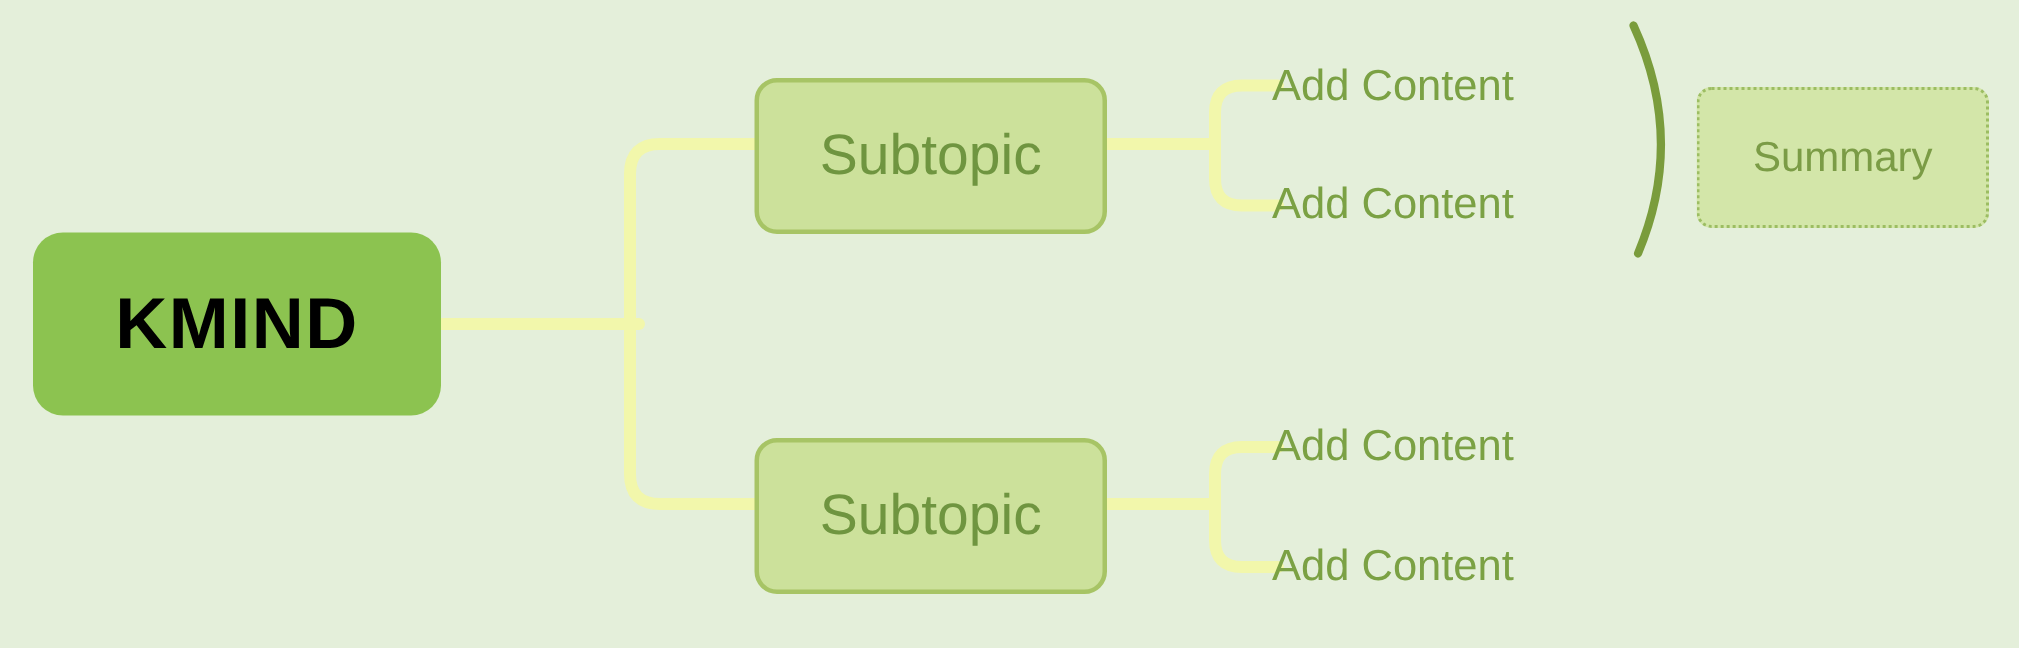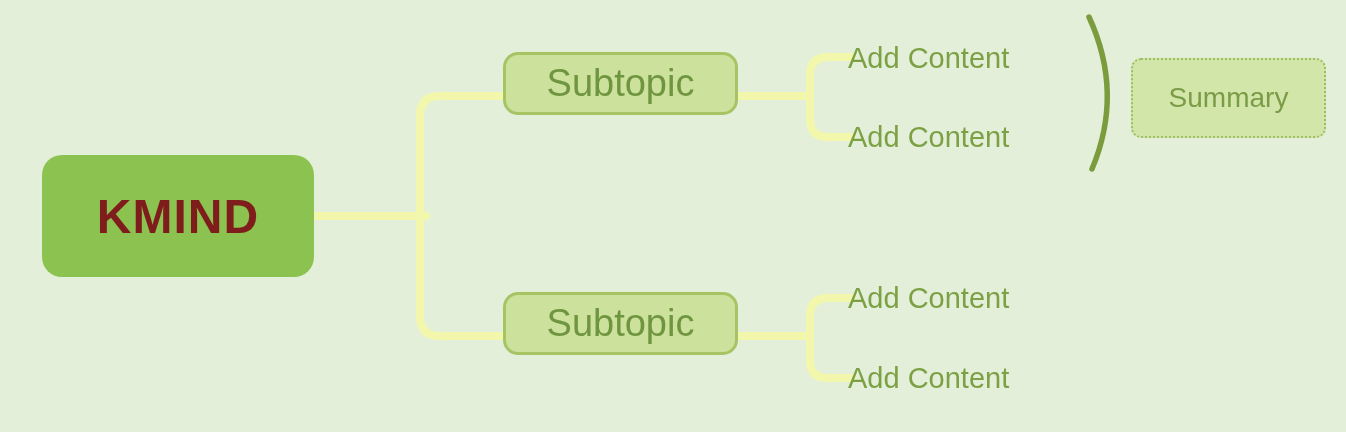--- a/index.html
+++ b/index.html
@@ -43,30 +43,29 @@
     cursor: pointer;
     white-space: nowrap;
   }
   .root-node {
     left: 22px;
     top: 155px;
     width: 272px;
     height: 122px;
     background: #8cc350;
     border-radius: 20px;
-    color: #7f1d1d;
+    color: #000000;
     font-size: 48px;
     font-weight: 700;
     letter-spacing: 1px;
-    margin-left: 20px;
   }
   .subtopic-node {
     left: 503px;
     width: 235px;
-    height: 63px;
+    height: 104px;
     background: #cce19b;
     border: 3px solid #a7c465;
     border-radius: 15px;
     color: #6f9540;
     font-size: 38px;
   }
   .subtopic-top { top: 52px; }
   .subtopic-bottom { top: 292px; }
   .placeholder {
     position: absolute;
@@ -78,21 +77,21 @@
     white-space: nowrap;
   }
   .ph-1 { top: 58px; }
   .ph-2 { top: 137px; }
   .ph-3 { top: 298px; }
   .ph-4 { top: 378px; }
   .summary-node {
     left: 1131px;
     top: 58px;
     width: 195px;
-    height: 80px;
+    height: 94px;
     background: #d3e6a9;
     border: 2px dotted #9cbd62;
     border-radius: 10px;
     color: #7b9c46;
     font-size: 28px;
   }
 </style>
 </head>
 <body>
 

